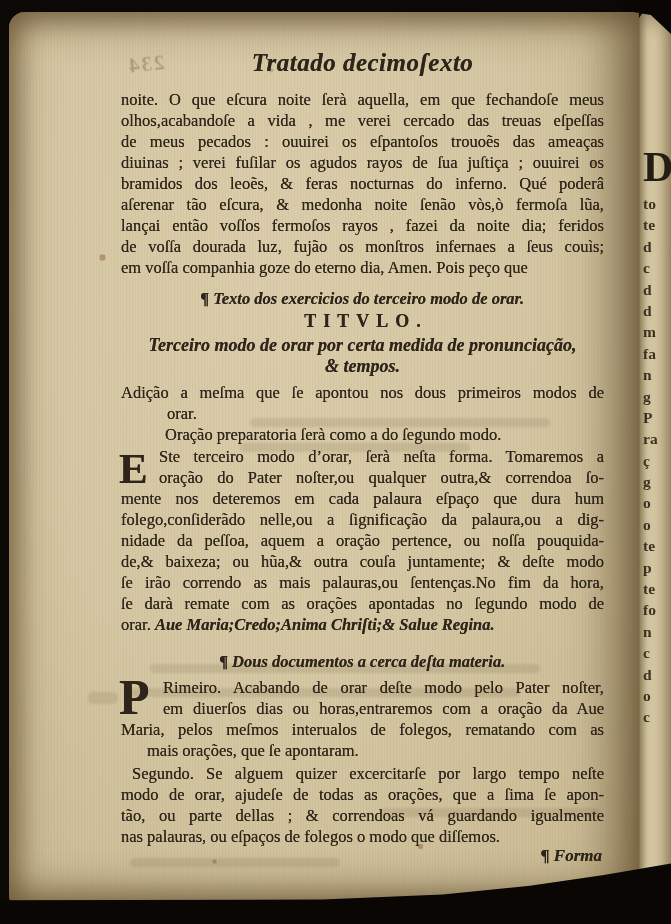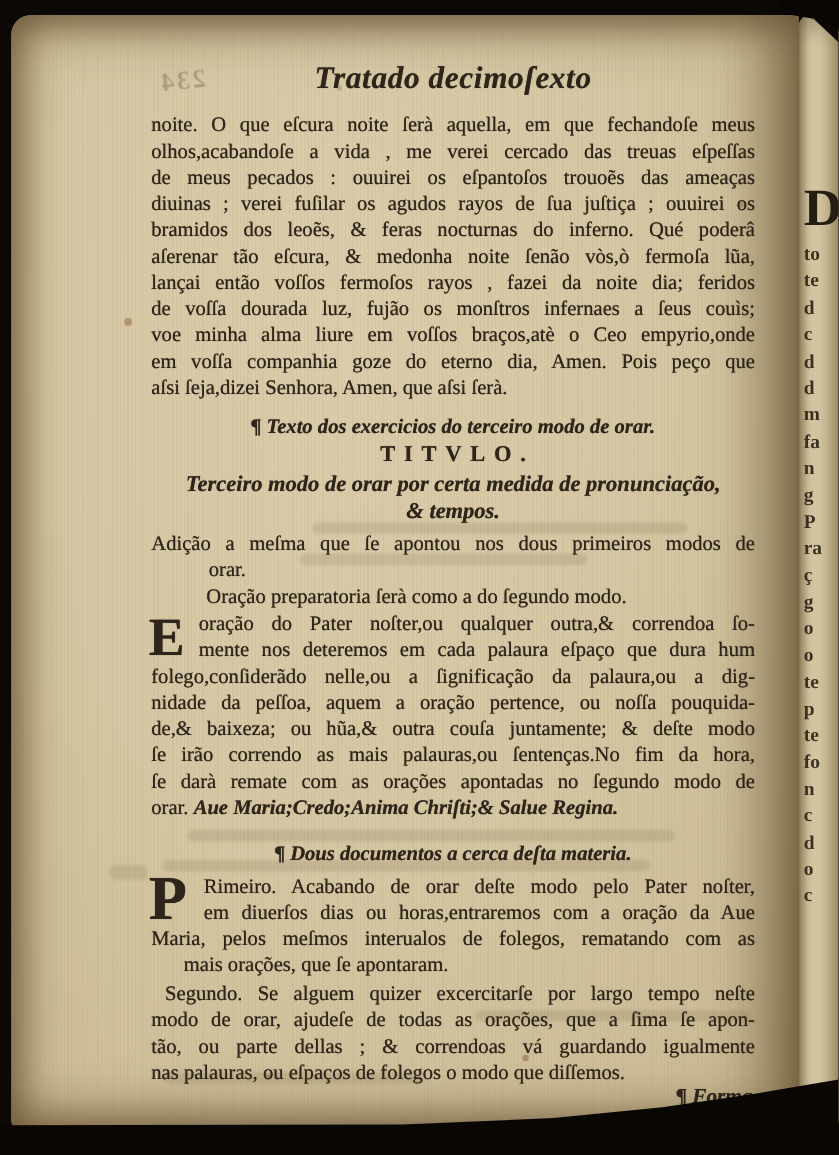--- a/index.html
+++ b/index.html
@@ -99,39 +99,38 @@
 
       <div class="para p1">
         <div class="ln">noite. O que eſcura noite ſerà aquella, em que fechandoſe meus</div>
           <div class="ln">olhos,acabandoſe a vida , me verei cercado das treuas eſpeſſas</div>
           <div class="ln">de meus pecados : ouuirei os eſpantoſos trouoẽs das ameaças</div>
           <div class="ln">diuinas ; verei fuſilar os agudos rayos de ſua juſtiça ; ouuirei os</div>
           <div class="ln">bramidos dos leoẽs, &amp; feras nocturnas do inferno. Qué poderâ</div>
           <div class="ln">aſerenar tão eſcura, &amp; medonha noite ſenão vòs,ò fermoſa lũa,</div>
           <div class="ln">lançai então voſſos fermoſos rayos , fazei da noite dia; feridos</div>
           <div class="ln">de voſſa dourada luz, fujão os monſtros infernaes a ſeus couìs;</div>
-          <div class="ln">voe minha alma liure em voſſos braços,atè o Ceo empyrio,onde</div>
           <div class="ln">em voſſa companhia goze do eterno dia, Amen.  Pois peço que</div>
-          <div class="ln">aſsi ſeja,dizei Senhora, Amen, que aſsi ſerà.</div>
       </div>
 
       <div class="caption">¶  Texto dos exercicios do terceiro modo de orar.</div>
       <div class="titulo">TITVLO.</div>
       <div class="subtitle first">Terceiro modo de orar por certa medida de pronunciação,</div>
       <div class="subtitle">&amp; tempos.</div>
 
       <div class="para adicao">
         <div class="ln">Adição a meſma que ſe apontou nos dous primeiros modos de</div>
           <div class="ln">orar.</div>
       </div>
 
       <div class="ln oracao">Oração preparatoria ſerà como a do ſegundo modo.</div>
 
       <div class="para este">
         <span class="drop">E</span>
+        <div class="ln">Ste terceiro modo d’orar, ſerà neſta forma.  Tomaremos a</div>
           <div class="ln">oração do Pater noſter,ou qualquer outra,&amp; correndoa ſo-</div>
           <div class="ln">mente nos deteremos em cada palaura eſpaço que dura hum</div>
           <div class="ln">folego,conſiderãdo nelle,ou a ſignificação da palaura,ou a dig-</div>
           <div class="ln">nidade da peſſoa, aquem a oração pertence, ou noſſa pouquida-</div>
           <div class="ln">de,&amp; baixeza; ou hũa,&amp; outra couſa juntamente; &amp; deſte modo</div>
           <div class="ln">ſe irão correndo as mais palauras,ou ſentenças.No fim da hora,</div>
           <div class="ln">ſe darà remate  com as orações apontadas no ſegundo modo de</div>
         <div class="ln mixed">
           <span>orar. </span><span class="it">Aue Maria;Credo;Anima Chriſti;&amp; Salue Regina.</span>
         </div>

